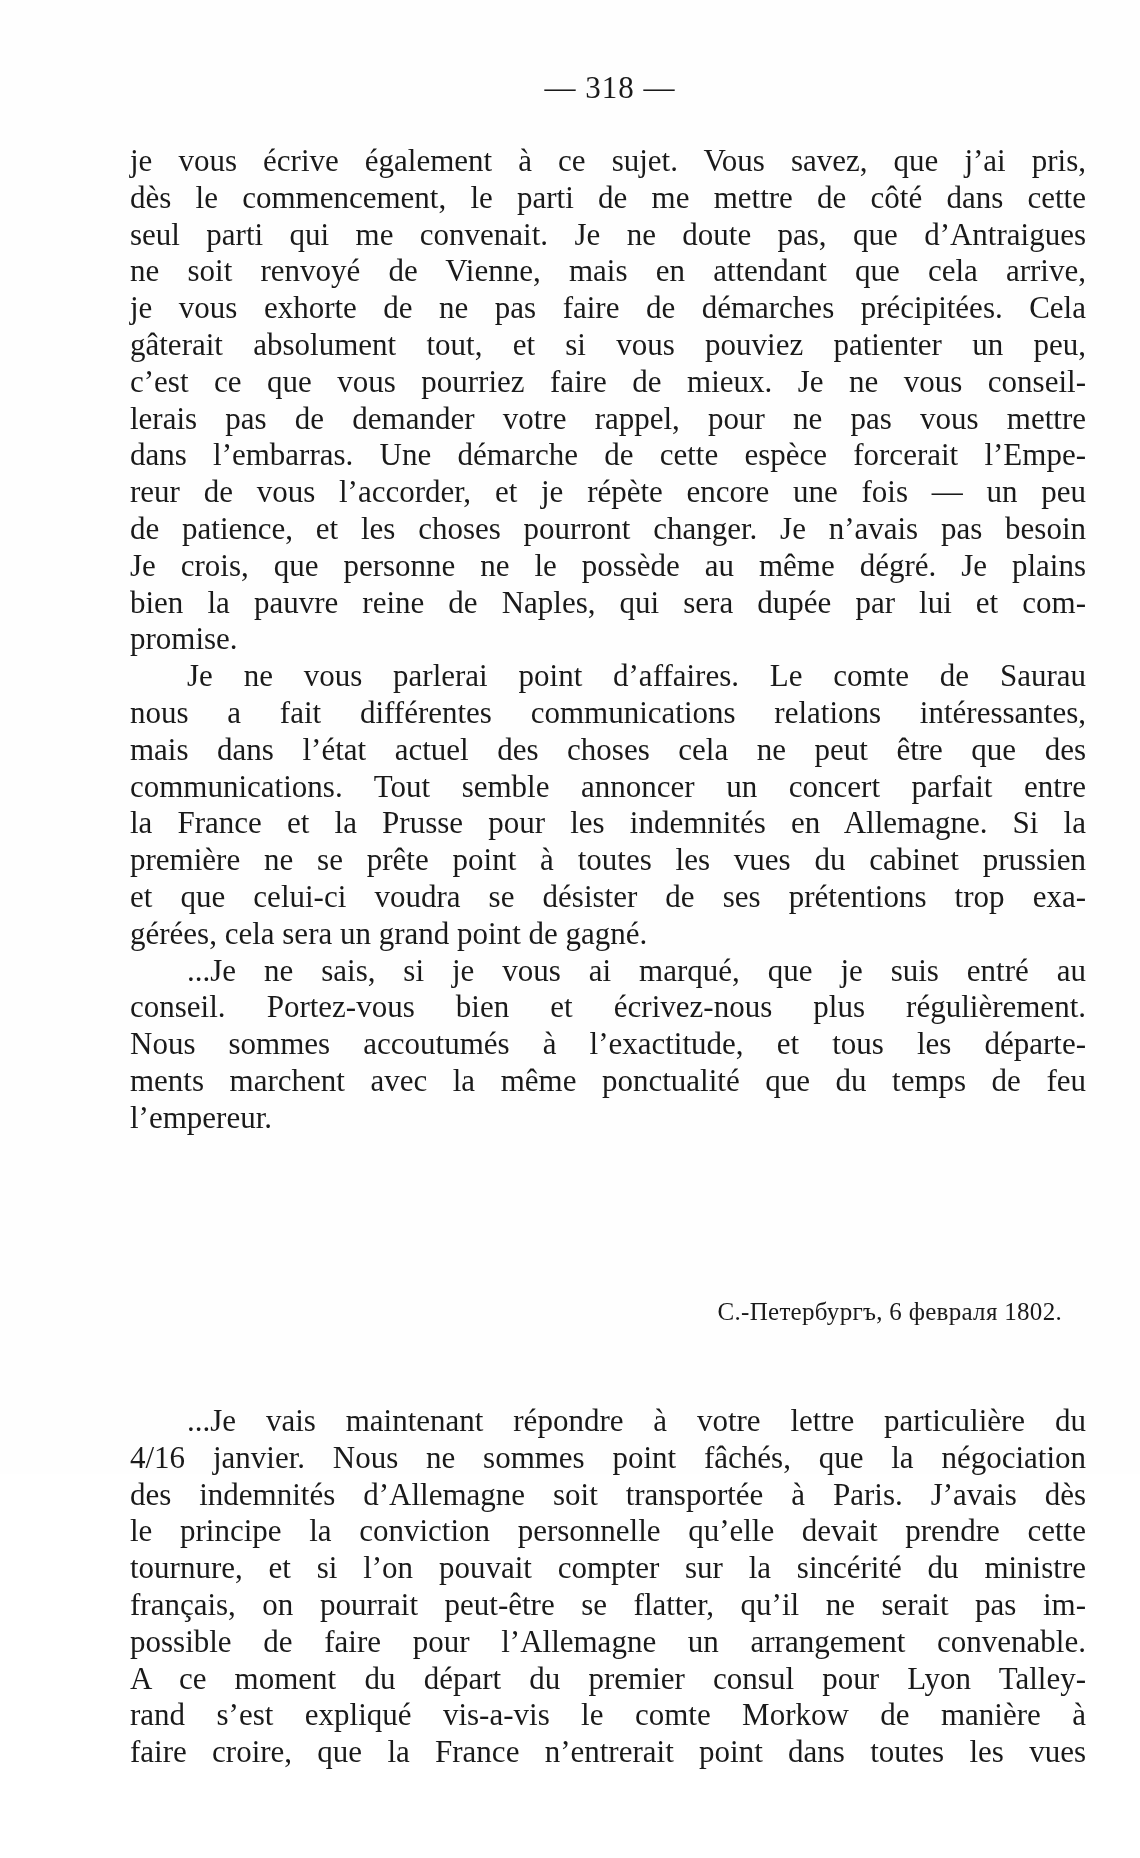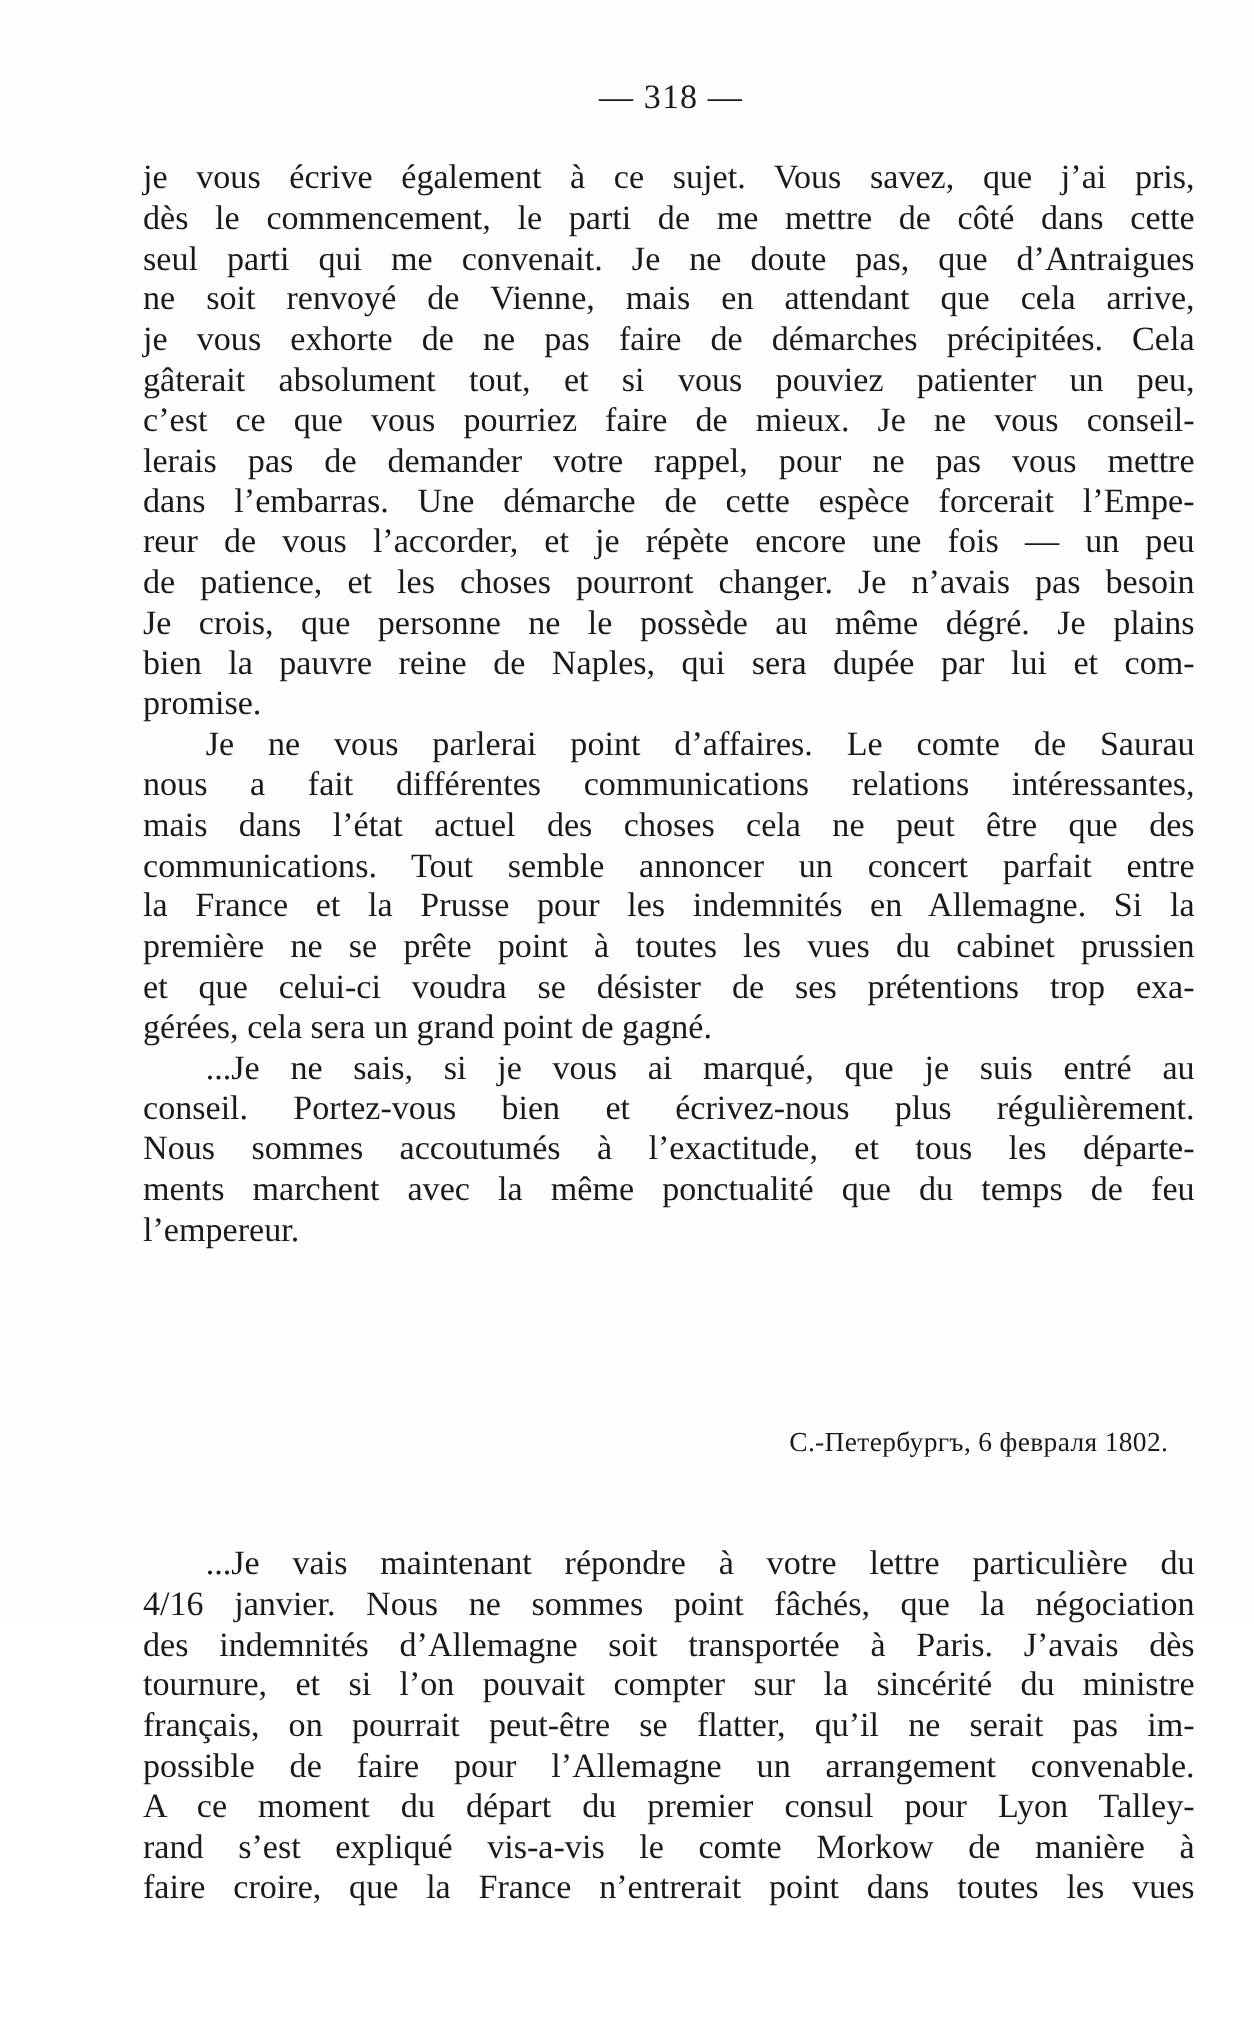--- a/index.html
+++ b/index.html
@@ -61,20 +61,21 @@
     <span class="line">ments marchent avec la même ponctualité que du temps de feu</span>
     <span class="line noj">l’empereur.</span>
   </div>
 
   <div class="signature">С.-Петербургъ, 6 февраля 1802.</div>
 
   <div class="block block-2">
     <span class="line indent">...Je vais maintenant répondre à votre lettre particulière du</span>
     <span class="line">4/16 janvier. Nous ne sommes point fâchés, que la négociation</span>
     <span class="line">des indemnités d’Allemagne soit transportée à Paris. J’avais dès</span>
+    <span class="line">le principe la conviction personnelle qu’elle devait prendre cette</span>
     <span class="line">tournure, et si l’on pouvait compter sur la sincérité du ministre</span>
     <span class="line">français, on pourrait peut-être se flatter, qu’il ne serait pas im-</span>
     <span class="line">possible de faire pour l’Allemagne un arrangement convenable.</span>
     <span class="line">A ce moment du départ du premier consul pour Lyon Talley-</span>
     <span class="line">rand s’est expliqué vis-a-vis le comte Morkow de manière à</span>
     <span class="line">faire croire, que la France n’entrerait point dans toutes les vues</span>
   </div>
 </div>
 
 </body></html>

